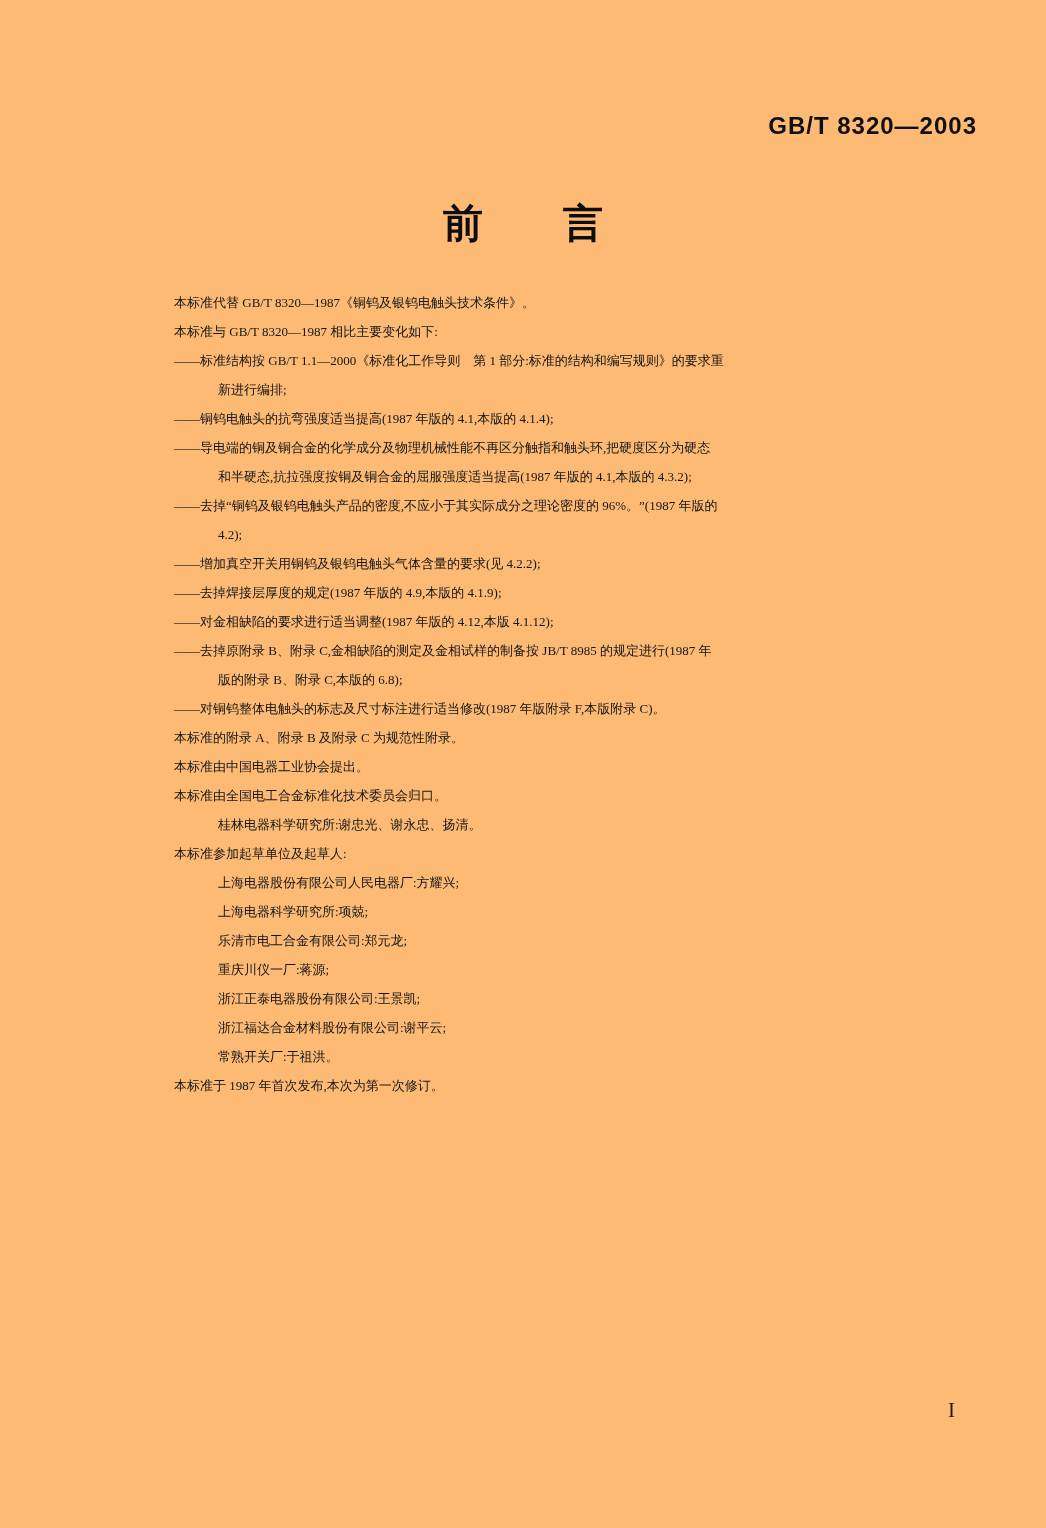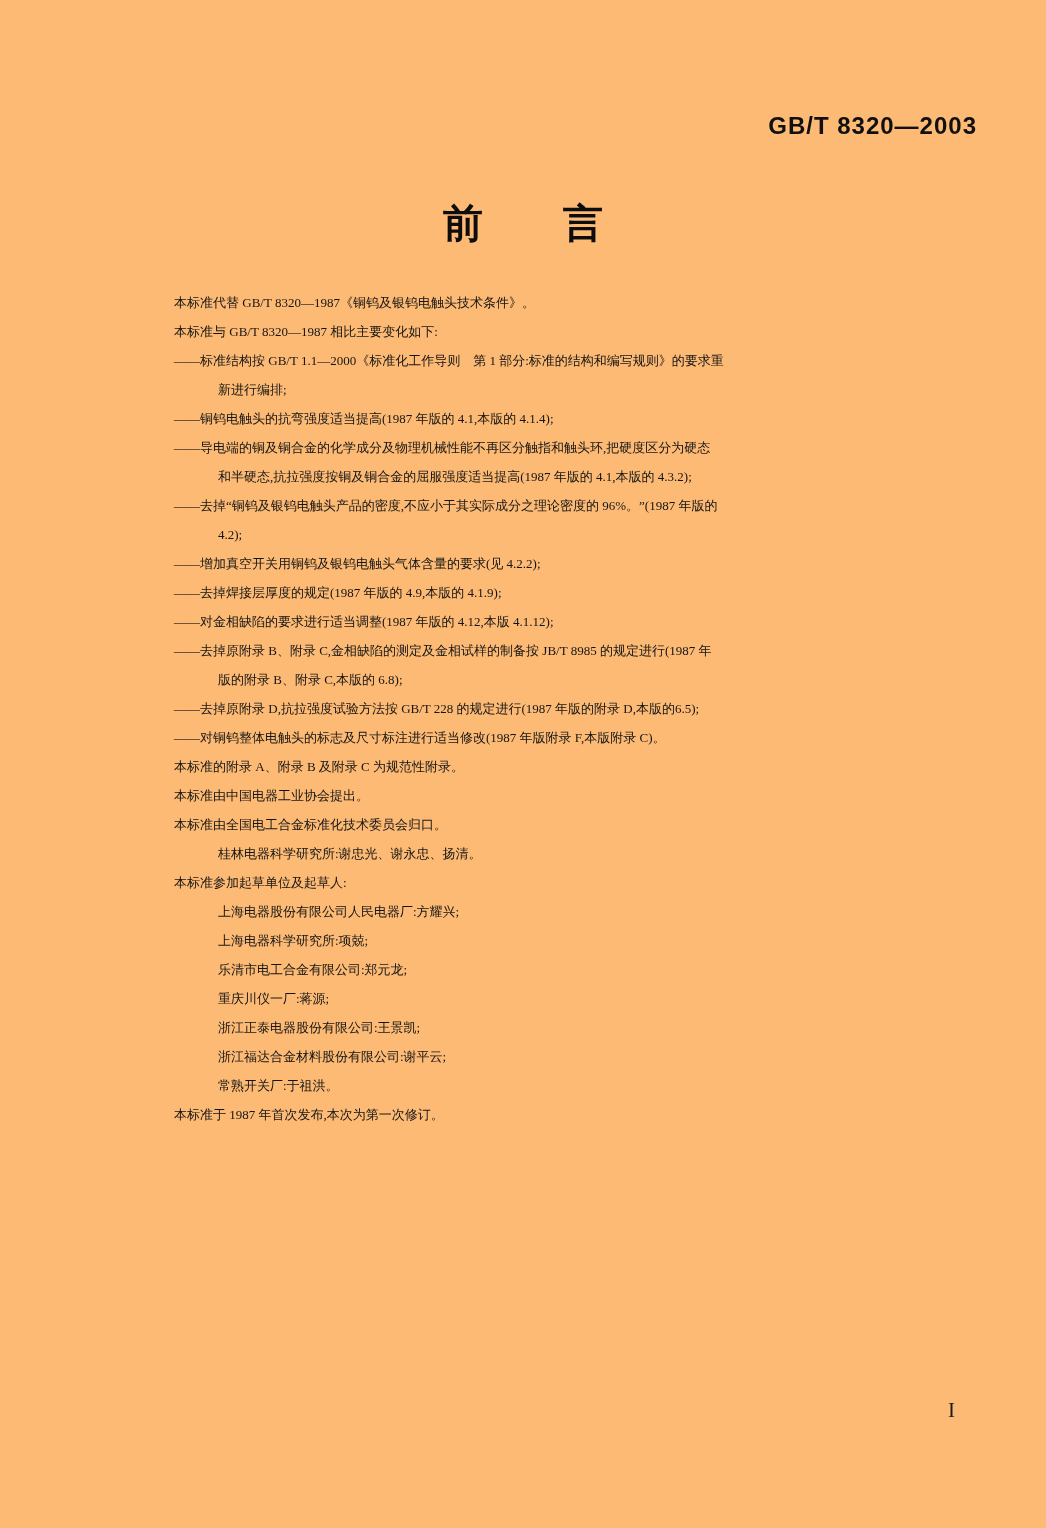--- a/index.html
+++ b/index.html
@@ -79,21 +79,20 @@
       <div class="line">——铜钨电触头的抗弯强度适当提高(1987 年版的 4.1,本版的 4.1.4);</div>
       <div class="line">——导电端的铜及铜合金的化学成分及物理机械性能不再区分触指和触头环,把硬度区分为硬态</div>
       <div class="line indent-1">和半硬态,抗拉强度按铜及铜合金的屈服强度适当提高(1987 年版的 4.1,本版的 4.3.2);</div>
       <div class="line">——去掉“铜钨及银钨电触头产品的密度,不应小于其实际成分之理论密度的 96%。”(1987 年版的</div>
       <div class="line indent-1">4.2);</div>
       <div class="line">——增加真空开关用铜钨及银钨电触头气体含量的要求(见 4.2.2);</div>
       <div class="line">——去掉焊接层厚度的规定(1987 年版的 4.9,本版的 4.1.9);</div>
       <div class="line">——对金相缺陷的要求进行适当调整(1987 年版的 4.12,本版 4.1.12);</div>
       <div class="line">——去掉原附录 B、附录 C,金相缺陷的测定及金相试样的制备按 JB/T 8985 的规定进行(1987 年</div>
       <div class="line indent-1">版的附录 B、附录 C,本版的 6.8);</div>
-      <div class="line">——去掉原附录 D,抗拉强度试验方法按 GB/T 228 的规定进行(1987 年版的附录 D,本版的6.5);</div>
       <div class="line">——对铜钨整体电触头的标志及尺寸标注进行适当修改(1987 年版附录 F,本版附录 C)。</div>
       <div class="line">本标准的附录 A、附录 B 及附录 C 为规范性附录。</div>
       <div class="line">本标准由中国电器工业协会提出。</div>
       <div class="line">本标准由全国电工合金标准化技术委员会归口。</div>
       <div class="line indent-1">桂林电器科学研究所:谢忠光、谢永忠、扬清。</div>
       <div class="line">本标准参加起草单位及起草人:</div>
       <div class="line indent-1">上海电器股份有限公司人民电器厂:方耀兴;</div>
       <div class="line indent-1">上海电器科学研究所:项兢;</div>
       <div class="line indent-1">乐清市电工合金有限公司:郑元龙;</div>
       <div class="line indent-1">重庆川仪一厂:蒋源;</div>

